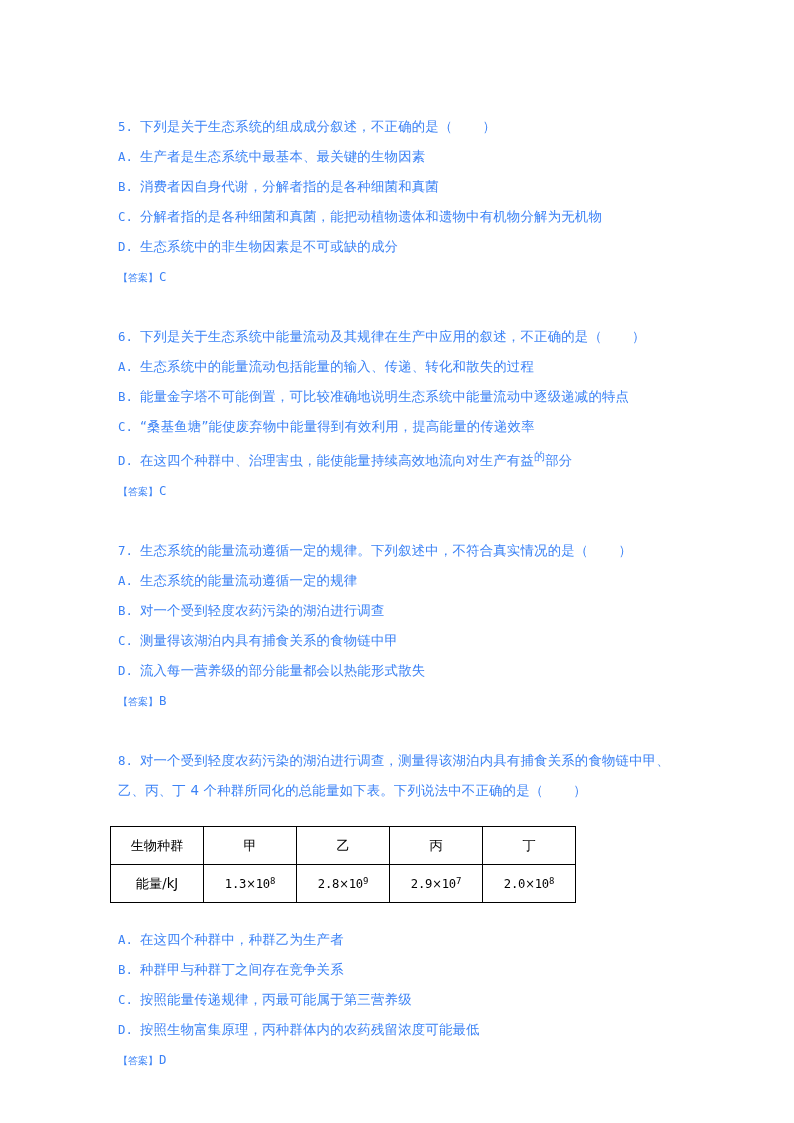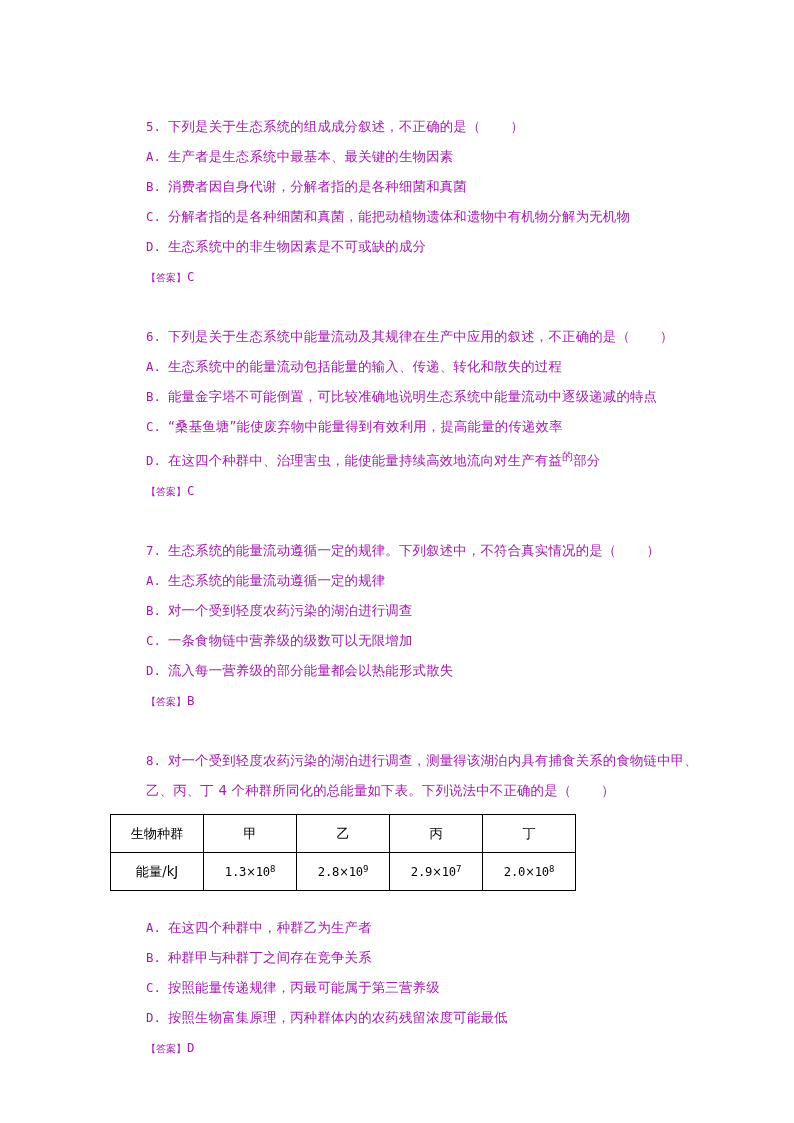--- a/index.html
+++ b/index.html
@@ -35,22 +35,21 @@
   }
   .gap {
     height: 29px;
   }
 
   .line {
     position: relative;
     font-size: 13.2px;
     line-height: 30px;
     white-space: nowrap;
-    color: #a21caf;
-    margin-left: 28px;
+    color: #3b82f6;
   }
 
   
   .marker {
     font-family: "DejaVu Sans Mono", "Liberation Mono", monospace;
     font-size: 12.4px;
     letter-spacing: 0px;
   }
   .marker-sp {
     display: inline-block;
@@ -77,21 +76,21 @@
     font-size: 10px;
   }
   .answer .ans-letter {
     font-family: "DejaVu Sans Mono", "Liberation Mono", monospace;
     font-size: 12.4px;
     padding-left: 1px;
   }
 
   
   .table-wrap {
-    margin: 8px 0 0 -8px;
+    margin: 20px 0 0 -8px;
   }
   table.energy {
     border-collapse: collapse;
     table-layout: fixed;
   }
   table.energy td {
     border: 1px solid #000000;
     height: 37px;
     text-align: center;
     vertical-align: middle;
@@ -180,21 +179,21 @@
       <div class="line">
         <span class="marker">7.</span><span class="marker-sp"></span><span class="cn">生态系统的能量流动遵循一定的规律。下列叙述中，不符合真实情况的是（</span><span class="blank"></span><span class="cn">）</span>
       </div>
       <div class="line">
         <span class="marker">A.</span><span class="marker-sp"></span><span class="cn">生态系统的能量流动遵循一定的规律</span>
       </div>
       <div class="line">
         <span class="marker">B.</span><span class="marker-sp"></span><span class="cn">对一个受到轻度农药污染的湖泊进行调查</span>
       </div>
       <div class="line">
-        <span class="marker">C.</span><span class="marker-sp"></span><span class="cn">一条食物链中营养级的级数可以无限增加</span>
+        <span class="marker">C.</span><span class="marker-sp"></span><span class="cn">测量得该湖泊内具有捕食关系的食物链中甲</span>
       </div>
       <div class="line">
         <span class="marker">D.</span><span class="marker-sp"></span><span class="cn">流入每一营养级的部分能量都会以热能形式散失</span>
       </div>
       <div class="line answer">
         <span class="cn-ans">【答案】</span><span class="ans-letter">B</span>
       </div>
     </div>
 
     <div class="gap"></div>

